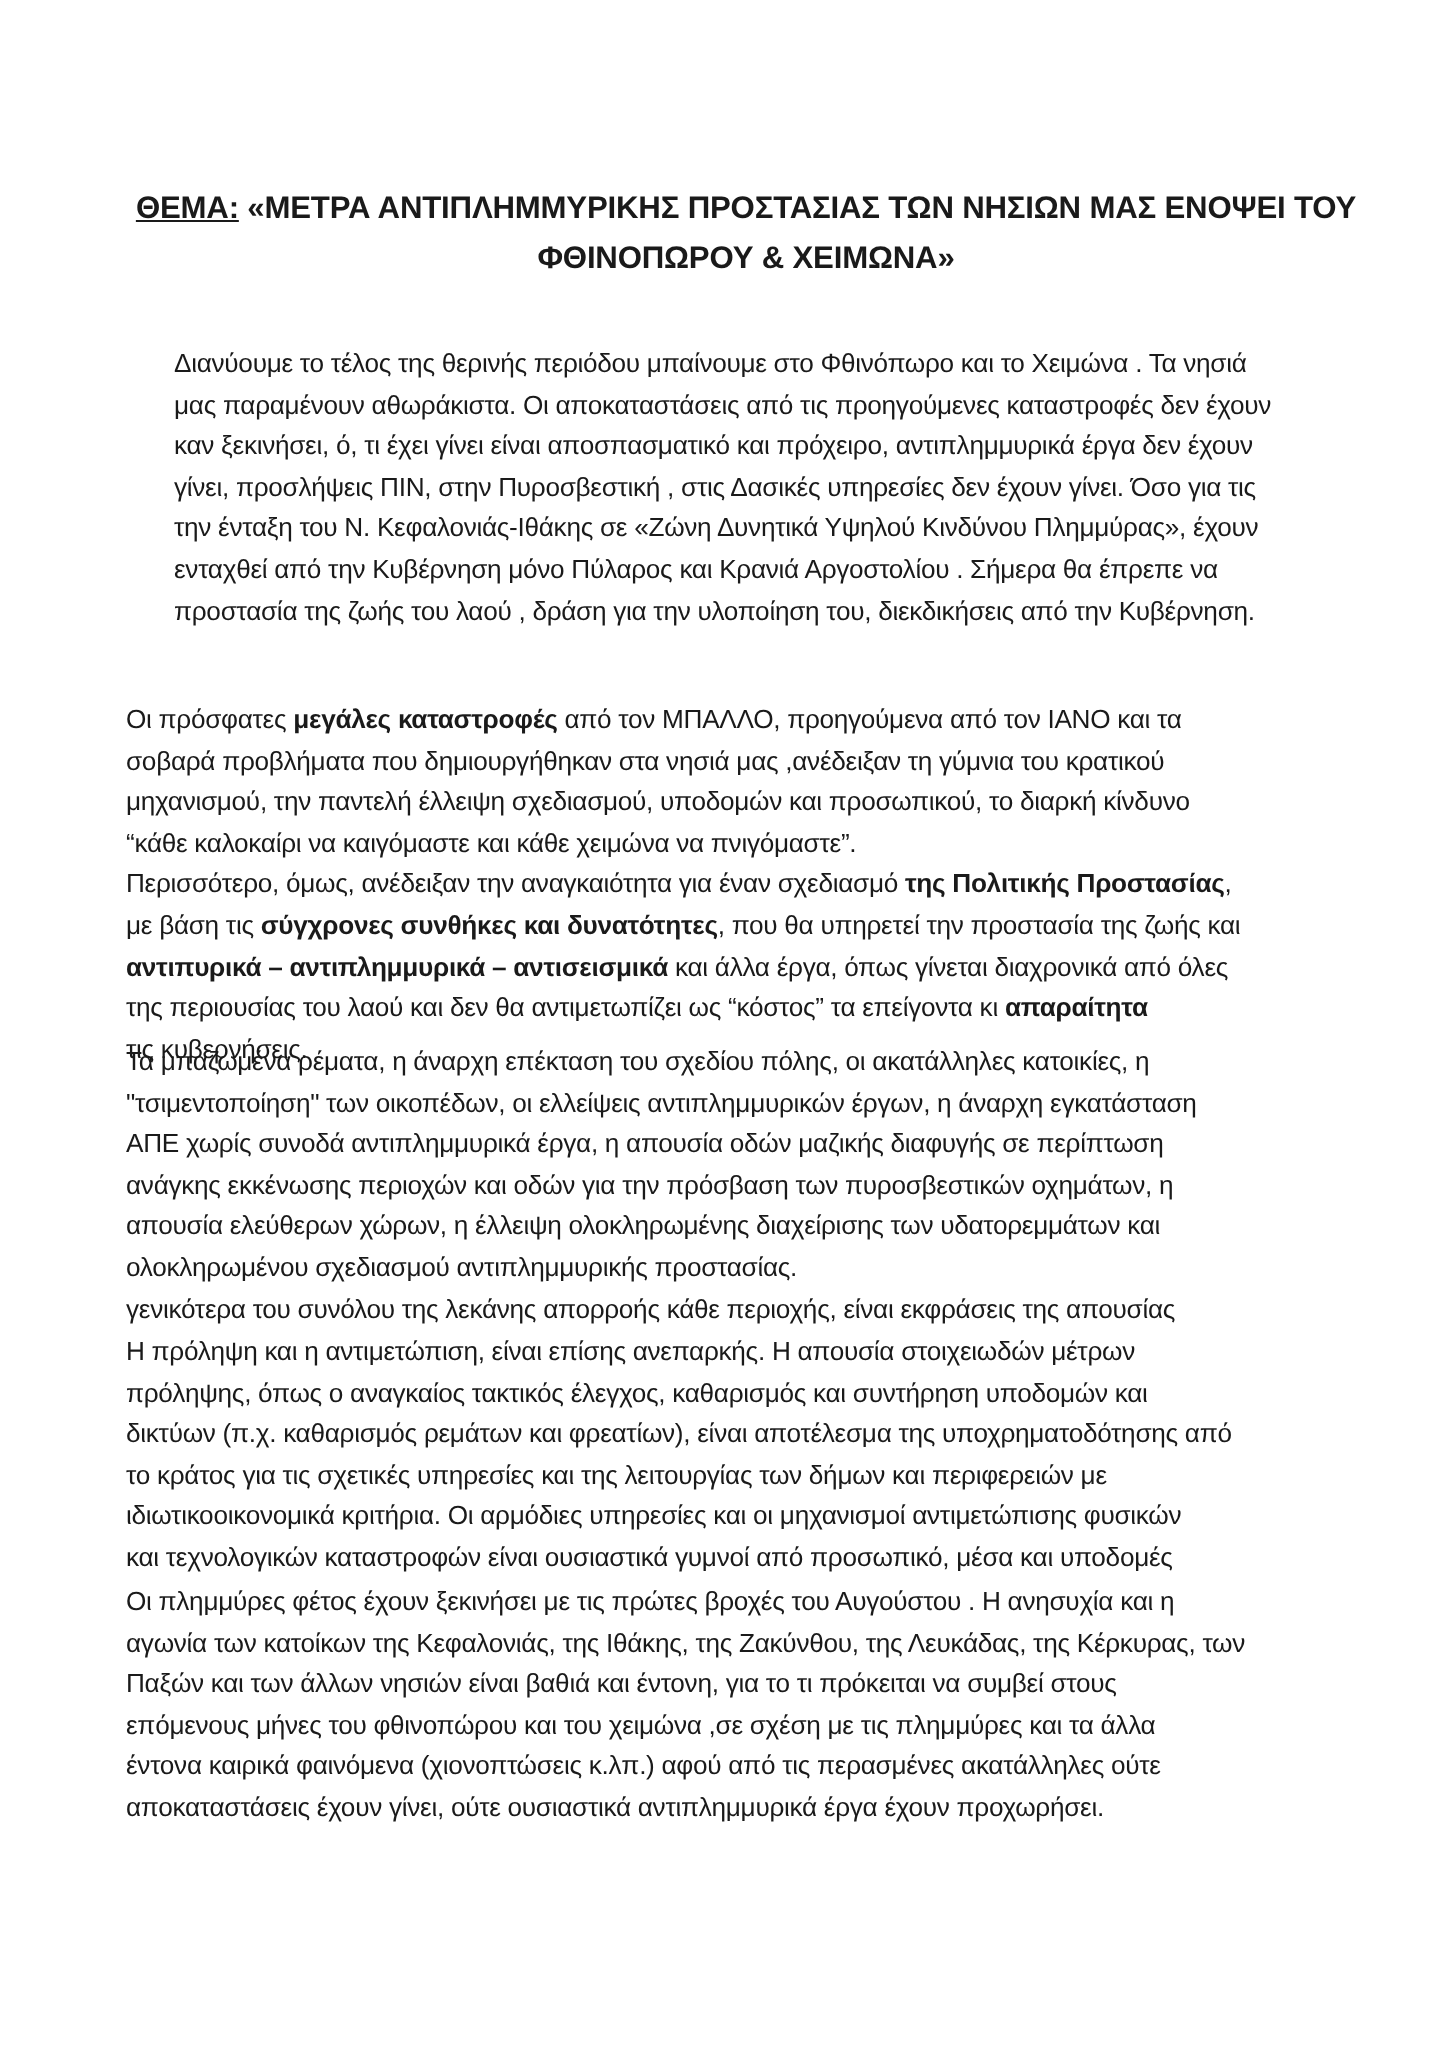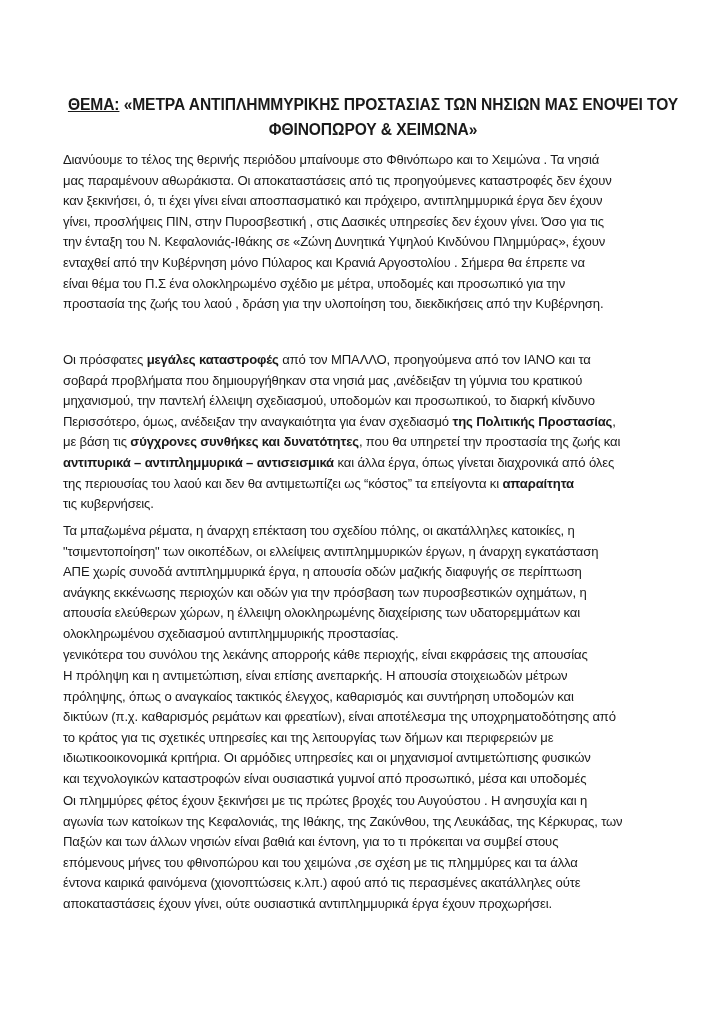--- a/index.html
+++ b/index.html
@@ -10,21 +10,21 @@
   }
   .page { position: absolute; left: 63px; top: 92px; width: 620px; }
   .title {
     font-weight: bold; font-size: 15.6px; line-height: 25px; margin: 0;
     letter-spacing: -0.1px;
     text-align: center;
   }
   .title .label { text-decoration: underline; }
   .para { margin: 0; font-size: 13.1px; line-height: 20.6px; letter-spacing: -0.15px; }
   .line { display: block; white-space: nowrap; }
-  .p1 { position: absolute; top: 58px; }
+  .p1 { position: absolute; top: 80px; margin-left: 24px; }
   .p2 { position: absolute; top: 258px; }
   .p3 { position: absolute; top: 429px; }
   .p4 { position: absolute; top: 574px; }
   .p5 { position: absolute; top: 699px; }
   b { font-weight: bold; }
 </style>
 </head>
 <body>
 
 <div class="page">
@@ -34,28 +34,28 @@
     <span class="line">ΦΘΙΝΟΠΩΡΟΥ &amp; ΧΕΙΜΩΝΑ»</span>
   </h1>
 
   <p class="para p1">
     <span class="line">Διανύουμε  το τέλος της θερινής περιόδου μπαίνουμε στο Φθινόπωρο και το Χειμώνα . Τα νησιά</span>
     <span class="line">μας παραμένουν αθωράκιστα. Οι αποκαταστάσεις από τις προηγούμενες καταστροφές δεν έχουν</span>
     <span class="line">καν ξεκινήσει, ό, τι έχει γίνει είναι αποσπασματικό και πρόχειρο,  αντιπλημμυρικά έργα δεν έχουν</span>
     <span class="line">γίνει, προσλήψεις ΠΙΝ, στην Πυροσβεστική , στις Δασικές υπηρεσίες δεν έχουν γίνει. Όσο για τις</span>
     <span class="line">την ένταξη του Ν. Κεφαλονιάς-Ιθάκης σε «Ζώνη  Δυνητικά Υψηλού Κινδύνου Πλημμύρας», έχουν</span>
     <span class="line">ενταχθεί από την Κυβέρνηση μόνο  Πύλαρος   και Κρανιά Αργοστολίου .   Σήμερα θα έπρεπε να</span>
-    <span class="line">είναι θέμα του Π.Σ   ένα ολοκληρωμένο σχέδιο με μέτρα, υποδομές και προσωπικό για την</span>
     <span class="line">προστασία της ζωής του λαού , δράση για την υλοποίηση του, διεκδικήσεις από την Κυβέρνηση.</span>
   </p>
 
   <p class="para p2">
     <span class="line"><span>Οι πρόσφατες </span><b>μεγάλες καταστροφές</b><span> από τον ΜΠΑΛΛΟ, προηγούμενα από τον ΙΑΝΟ και τα</span></span>
     <span class="line">σοβαρά προβλήματα που δημιουργήθηκαν στα νησιά μας  ,ανέδειξαν τη γύμνια του κρατικού</span>
     <span class="line">μηχανισμού, την παντελή έλλειψη σχεδιασμού, υποδομών και προσωπικού, το διαρκή κίνδυνο</span>
+    <span class="line">“κάθε καλοκαίρι να καιγόμαστε και κάθε χειμώνα να πνιγόμαστε”.</span>
     <span class="line"><span>Περισσότερο, όμως, ανέδειξαν την αναγκαιότητα για έναν σχεδιασμό </span><b>της Πολιτικής Προστασίας</b><span>,</span></span>
     <span class="line"><span>με βάση τις </span><b>σύγχρονες συνθήκες και δυνατότητες</b><span>, που θα υπηρετεί την προστασία της ζωής και</span></span>
     <span class="line"><b>αντιπυρικά – αντιπλημμυρικά – αντισεισμικά</b><span> και άλλα έργα, όπως γίνεται διαχρονικά από όλες</span></span>
     <span class="line"><span>της περιουσίας του λαού και δεν θα αντιμετωπίζει ως “κόστος” τα επείγοντα κι </span><b>απαραίτητα</b></span>
     <span class="line">τις κυβερνήσεις.</span>
   </p>
 
   <p class="para p3">
     <span class="line">Τα μπαζωμένα ρέματα, η άναρχη επέκταση του σχεδίου πόλης, οι ακατάλληλες κατοικίες, η</span>
     <span class="line">"τσιμεντοποίηση" των οικοπέδων, οι ελλείψεις αντιπλημμυρικών έργων, η άναρχη εγκατάσταση</span>

